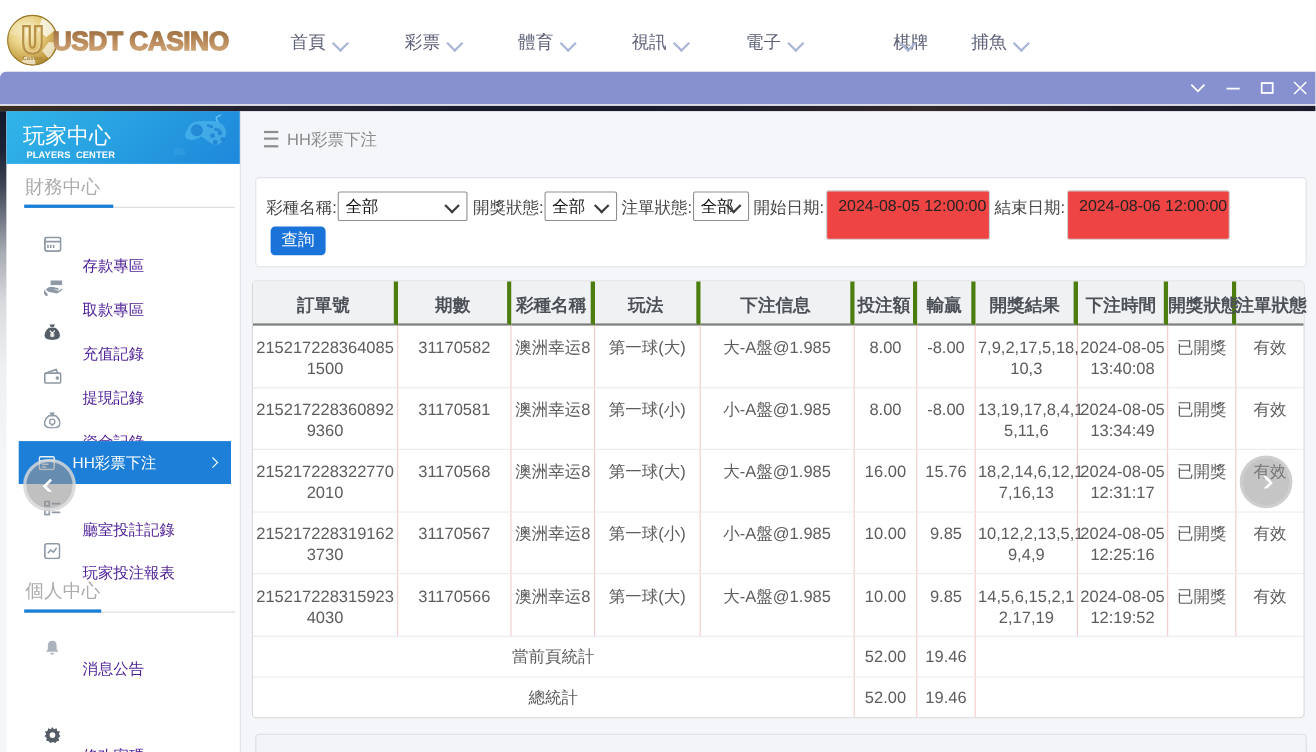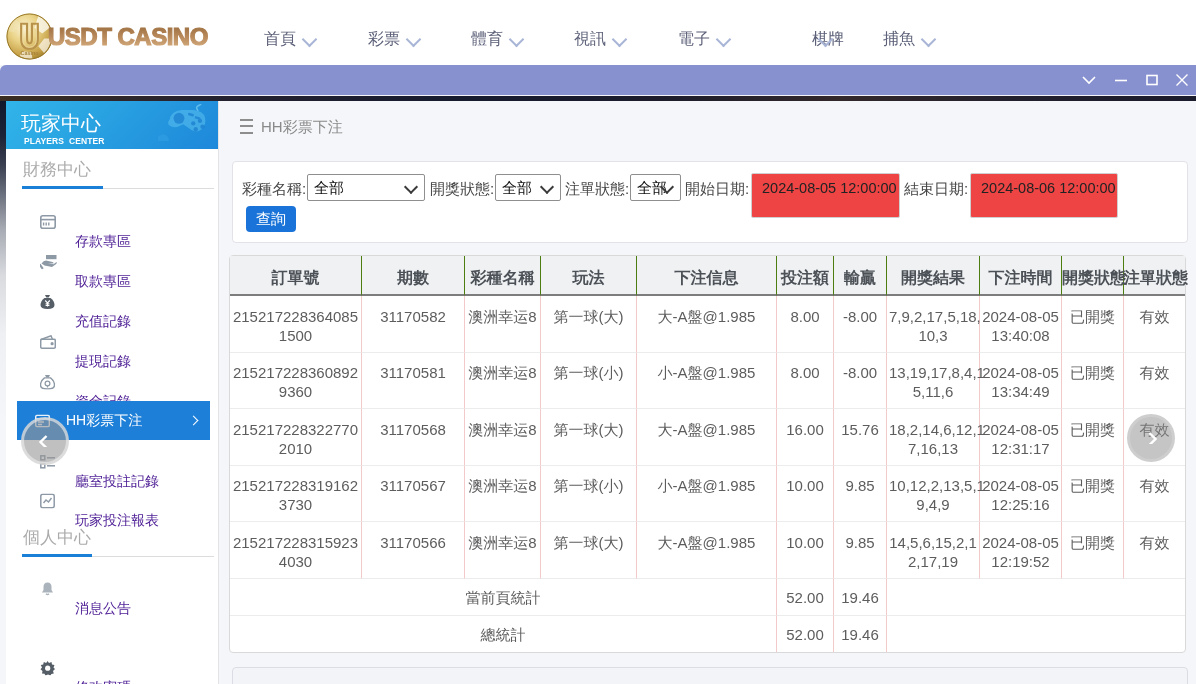--- a/index.html
+++ b/index.html
@@ -48,21 +48,21 @@
 .flabel { position:absolute; top:180px; font-size:15px; color:#464646; }
 .fselect { position:absolute; top:174px; height:27px; background:#fff; border:1px solid #8f8f8f; border-radius:2px; box-sizing:border-box; }
 .fselect span { position:absolute; left:6px; top:4px; font-size:15px; color:#111;text-align:center; }
 .fselect .sv { position:absolute; right:8px; top:7px; width:8px; height:8px; border-right:2px solid #3a3a3a; border-bottom:2px solid #3a3a3a; transform:rotate(45deg); }
 .finput { position:absolute; top:173px; height:45px; background:#ef4444; border:1px solid #cfcfcf; border-radius:2px; box-sizing:border-box; }
 .finput span { position:absolute; left:10px; top:5.5px; font-size:14.5px; color:#222; white-space:nowrap; }
 .btn-q { position:absolute; left:246px; top:206px; width:50px; height:26px; background:#1a73d8; border-radius:4px; color:#fff; font-size:15px; text-align:center; line-height:26px; }
 
 
 table.data { position:absolute; left:229px; top:255px; border-collapse:separate; border-spacing:0; table-layout:fixed; width:955px; border:1px solid #d9d9d9; border-radius:4px; background:#fff; }
-table.data th { background:#eff1f3; font-size:16px; font-weight:bold; color:#4c5157; height:40px; border-bottom:2px solid #7d7d7d; border-right:1px solid #4d7c0f; text-align:center; vertical-align:middle; padding:7px 0 0 0; box-sizing:border-box; white-space:nowrap; }
+table.data th { background:#eff1f3; font-size:16px; font-weight:bold; color:#4c5157; height:40px; border-bottom:2px solid #7d7d7d; border-right:4px solid #4d7c0f; text-align:center; vertical-align:middle; padding:7px 0 0 0; box-sizing:border-box; white-space:nowrap; }
 table.data td { font-size:15px; color:#5d5d5d; text-align:center; vertical-align:top; padding:10.75px 2px 6.75px; line-height:19px; border-right:1px solid #f2caca; border-bottom:1px solid #ececec; box-sizing:border-box; }
 table.data th:last-child, table.data td:last-child { border-right:none; }
 table.data tr.sum td { border-right:1px solid #f2caca; padding-top:9.5px; padding-bottom:7.5px; }
 table.data tr.sum td:last-child { border-right:none; }
 table.data tr:last-child td { border-bottom:none; }
 
 .botbar { position:absolute; left:232px; top:667px; width:956px; height:40px; background:#f3f4f7; border:1px solid #dcdce4; border-radius:4px; box-sizing:border-box; }
 
 
 .circ { position:absolute; width:42px; height:42px; border-radius:50%; border:3px solid rgba(235,235,235,0.65); }

